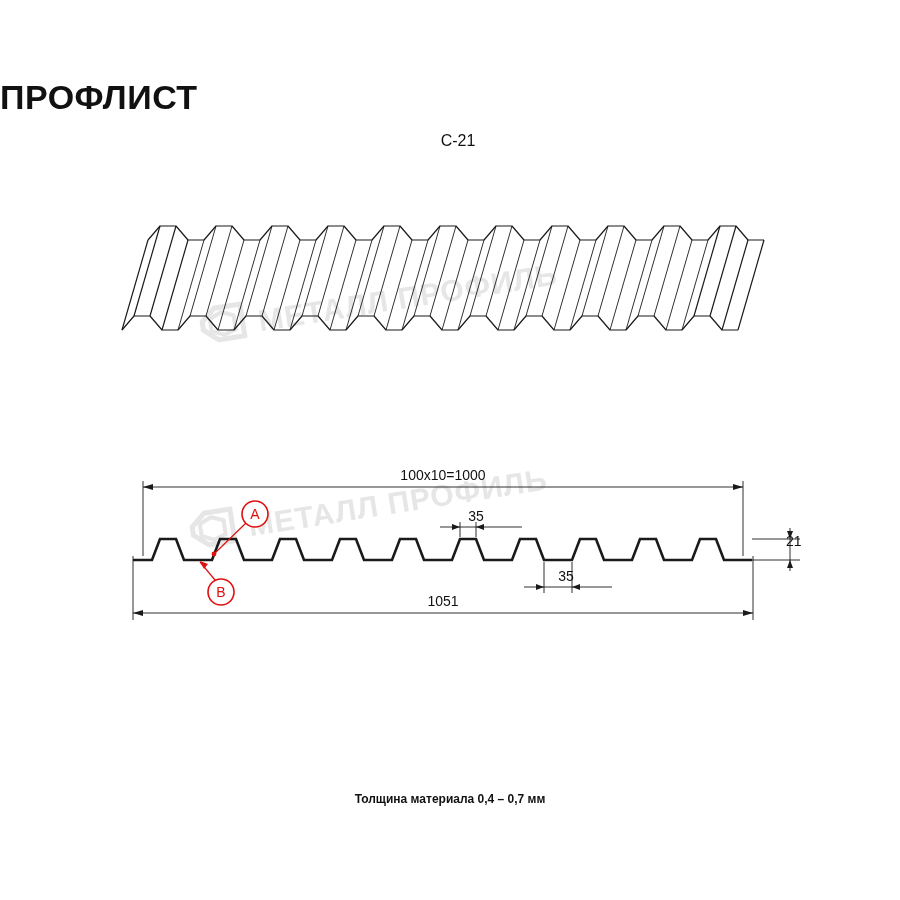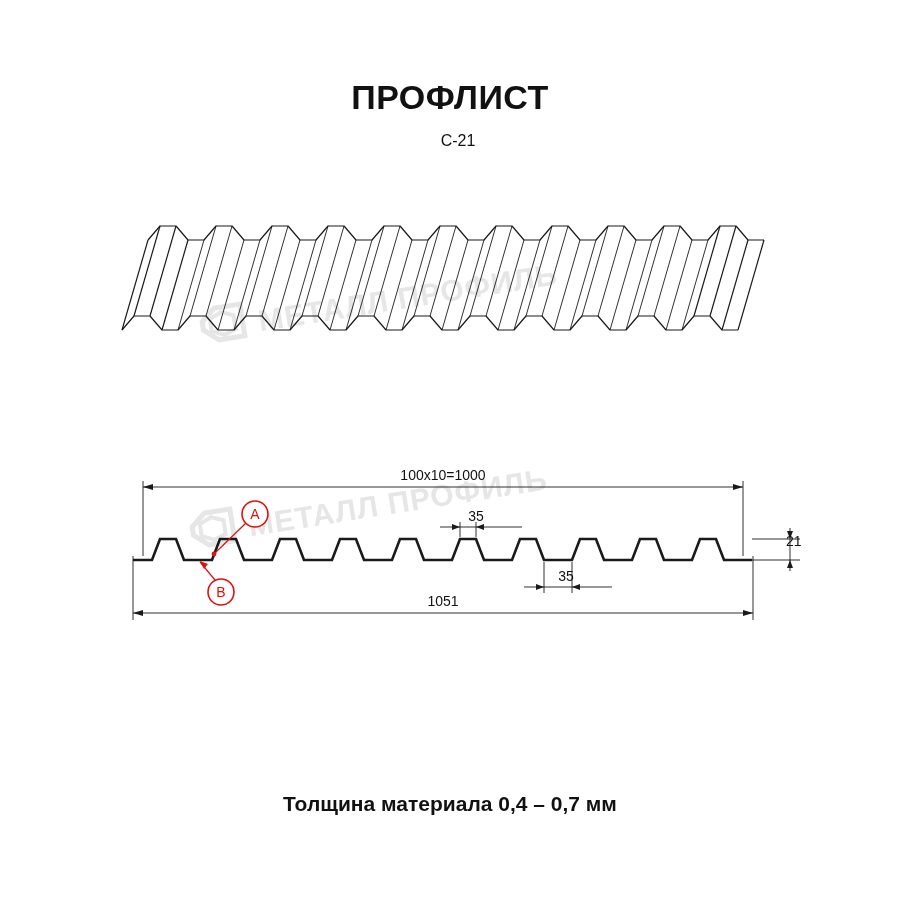--- a/index.html
+++ b/index.html
@@ -18,42 +18,41 @@
   .page {
     position: relative;
     width: 900px;
     height: 900px;
   }
   .title {
     position: absolute;
     top: 78px;
     left: 0;
     width: 900px;
-    text-align: center;
     font-size: 34px;
     font-weight: bold;
     letter-spacing: 0.5px;
     color: #111111;
   }
   .subtitle {
     position: absolute;
     top: 132px;
     left: 8px;
     width: 900px;
     text-align: center;
     font-size: 16px;
     color: #111111;
   }
   .footer {
     position: absolute;
     top: 792px;
     left: 0;
     width: 900px;
     text-align: center;
-    font-size: 21px;
+    font-size: 12px;
     font-weight: bold;
     color: #111111;
   }
   .svg-layer {
     position: absolute;
     top: 0;
     left: 0;
   }
   .wm {
     fill: #e6e6e6;

